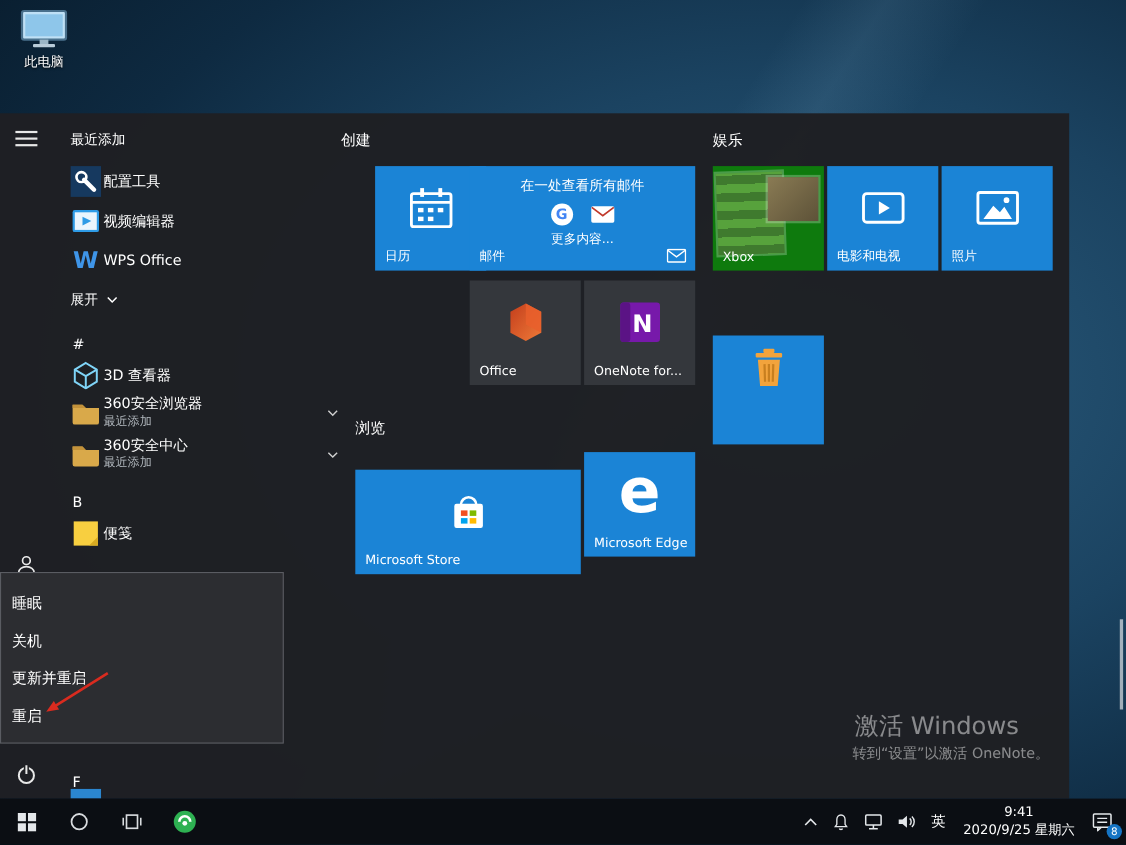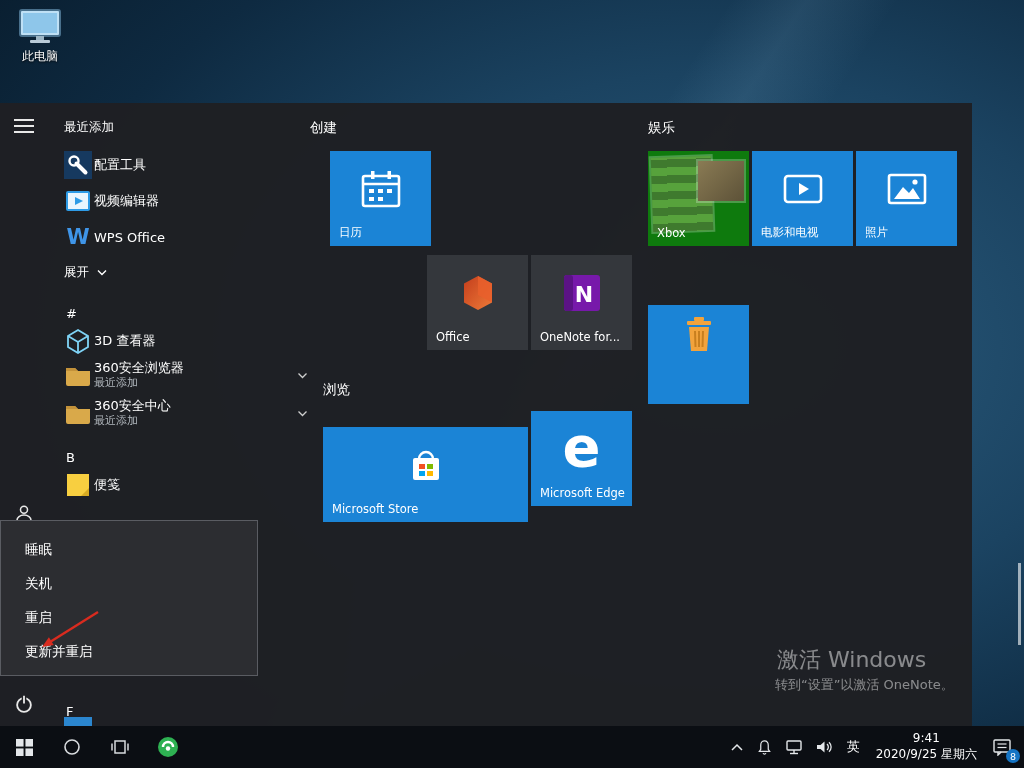--- a/index.html
+++ b/index.html
@@ -43,21 +43,21 @@
   .mail-corner{position:absolute;right:8px;bottom:7px;}
 
   .edge-e{position:absolute;left:50%;top:38%;transform:translate(-50%,-50%);font-size:56px;font-weight:bold;line-height:1;}
   .xb-p1{position:absolute;left:4px;top:6px;width:60px;height:74px;transform:rotate(-2deg);
     background:repeating-linear-gradient(0deg,#3f7a2e 0 8px,#57a23c 8px 16px),#4c8f34;box-shadow:0 0 0 2px rgba(255,255,255,0.25);}
   .xb-p2{position:absolute;left:50px;top:10px;width:46px;height:40px;background:linear-gradient(135deg,#8a7b54,#5d5238);box-shadow:0 0 0 2px rgba(255,255,255,0.25);}
   .unin-text{position:absolute;left:0;right:0;top:54px;text-align:center;font-size:11.5px;line-height:1.5;}
 
   
   .flyout{position:absolute;left:0;top:520px;width:258px;height:156px;background:#2c2d31;border:1px solid #5a5c62;box-sizing:border-box;padding-top:11px;z-index:30;}
-  .flyout .fi{height:34px;line-height:34px;padding-left:24px;font-size:13.5px;color:#fff;cursor:pointer;}
+  .flyout .fi{height:34px;line-height:34px;padding-left:10px;font-size:13.5px;color:#fff;cursor:pointer;}
 
   .arrow-svg{position:absolute;left:26px;top:602px;z-index:40;pointer-events:none;}
 
   .watermark-t{position:absolute;left:777px;top:645px;font-size:22px;color:rgba(255,255,255,0.48);z-index:20;}
   .watermark-s{position:absolute;left:775px;top:676px;font-size:13px;color:rgba(255,255,255,0.48);z-index:20;}
   .scrollbar{position:absolute;right:3px;top:563px;width:3px;height:82px;background:rgba(255,255,255,0.6);z-index:25;cursor:pointer;}
 
   
   .taskbar{position:absolute;left:0;bottom:0;width:1024px;height:42px;background:#0b0e13;display:flex;align-items:center;z-index:50;}
   .tb-btn{width:48px;height:42px;display:flex;align-items:center;justify-content:center;cursor:pointer;}
@@ -208,35 +208,53 @@
     <div class="row" style="top:610px;">
       <span class="ic">
         <svg width="28" height="28" viewBox="0 0 28 28">
             <rect width="28" height="28" fill="#2b86cf"></rect>
           </svg>
       </span>
     </div>
 
     <div class="grp-hd" style="left:310px;top:16px;">创建</div>
 
-    <div class="tile tile-blue" style="left:330px;top:48px;width:101px;height:95px;">
+    <div class="tile tile-blue" style="left:341px;top:48px;width:101px;height:95px;">
       <svg class="t-center" width="42" height="40" viewBox="0 0 42 40">
         <rect x="3" y="7" width="36" height="30" rx="2" fill="none" stroke="#fff" stroke-width="2.6"></rect>
         <line x1="3" y1="15" x2="39" y2="15" stroke="#fff" stroke-width="2.6"></line>
         <rect x="11" y="2" width="3.5" height="8" fill="#fff"></rect>
           <rect x="27.5" y="2" width="3.5" height="8" fill="#fff"></rect>
         <rect x="9" y="20" width="5" height="4" fill="#fff"></rect>
           <rect x="18" y="20" width="5" height="4" fill="#fff"></rect>
           <rect x="27" y="20" width="5" height="4" fill="#fff"></rect>
         <rect x="9" y="28" width="5" height="4" fill="#fff"></rect>
           <rect x="18" y="28" width="5" height="4" fill="#fff"></rect>
       </svg>
       <span class="t-label">日历</span>
     </div>
 
+    <div class="tile tile-blue" style="left:427px;top:48px;width:205px;height:95px;">
+      <div class="mail-head">在一处查看所有邮件</div>
+      <div class="mail-icons">
+        <span class="gicon">
+            <span>G</span>
+          </span>
+        <svg width="22" height="16" viewBox="0 0 22 16">
+          <rect x="0.5" y="0.5" width="21" height="15" rx="1.5" fill="#fff"></rect>
+          <path d="M1 1.5 L11 9 L21 1.5" fill="none" stroke="#c0392b" stroke-width="1.6"></path>
+        </svg>
+      </div>
+      <div class="mail-more">更多内容...</div>
+      <span class="t-label">邮件</span>
+      <svg class="mail-corner" width="18" height="13" viewBox="0 0 18 13">
+        <rect x="0.8" y="0.8" width="16.4" height="11.4" rx="1" fill="none" stroke="#fff" stroke-width="1.3"></rect>
+        <path d="M1 1.5 L9 7.5 L17 1.5" fill="none" stroke="#fff" stroke-width="1.3"></path>
+      </svg>
+    </div>
 
     <div class="tile tile-dark" style="left:427px;top:152px;width:101px;height:95px;">
       <svg class="t-center" width="40" height="40" viewBox="0 0 40 40">
         <defs>
             <linearGradient id="offg" x1="0" y1="0" x2="1" y2="1">
           <stop offset="0" stop-color="#c43e1c"></stop>
               <stop offset="1" stop-color="#ee7a38"></stop>
             </linearGradient>
           </defs>
         <path d="M20 3 L34 10.5 V29.5 L20 37 L6 29.5 V10.5 Z" fill="url(#offg)"></path>
@@ -306,22 +324,22 @@
         <line x1="14" y1="16" x2="14.5" y2="32" stroke="#c87f1f" stroke-width="2"></line>
         <line x1="18" y1="16" x2="18" y2="32" stroke="#c87f1f" stroke-width="2"></line>
         <line x1="22" y1="16" x2="21.5" y2="32" stroke="#c87f1f" stroke-width="2"></line>
       </svg>
     </div>
   </div>
 
   <div class="flyout">
     <div class="fi">睡眠</div>
     <div class="fi">关机</div>
+    <div class="fi">更新并重启</div>
     <div class="fi">重启</div>
-    <div class="fi">更新并重启</div>
   </div>
 
   <svg class="arrow-svg" width="84" height="58" viewBox="0 0 84 58">
     <line x1="72" y1="10" x2="24" y2="40" stroke="#d92b1f" stroke-width="2.4"></line>
     <polygon points="16,45 22.9,35.3 27.7,42.9" fill="#d92b1f"></polygon>
   </svg>
 
   <div class="watermark-t">激活 Windows</div>
   <div class="watermark-s">转到“设置”以激活 OneNote。</div>
 

